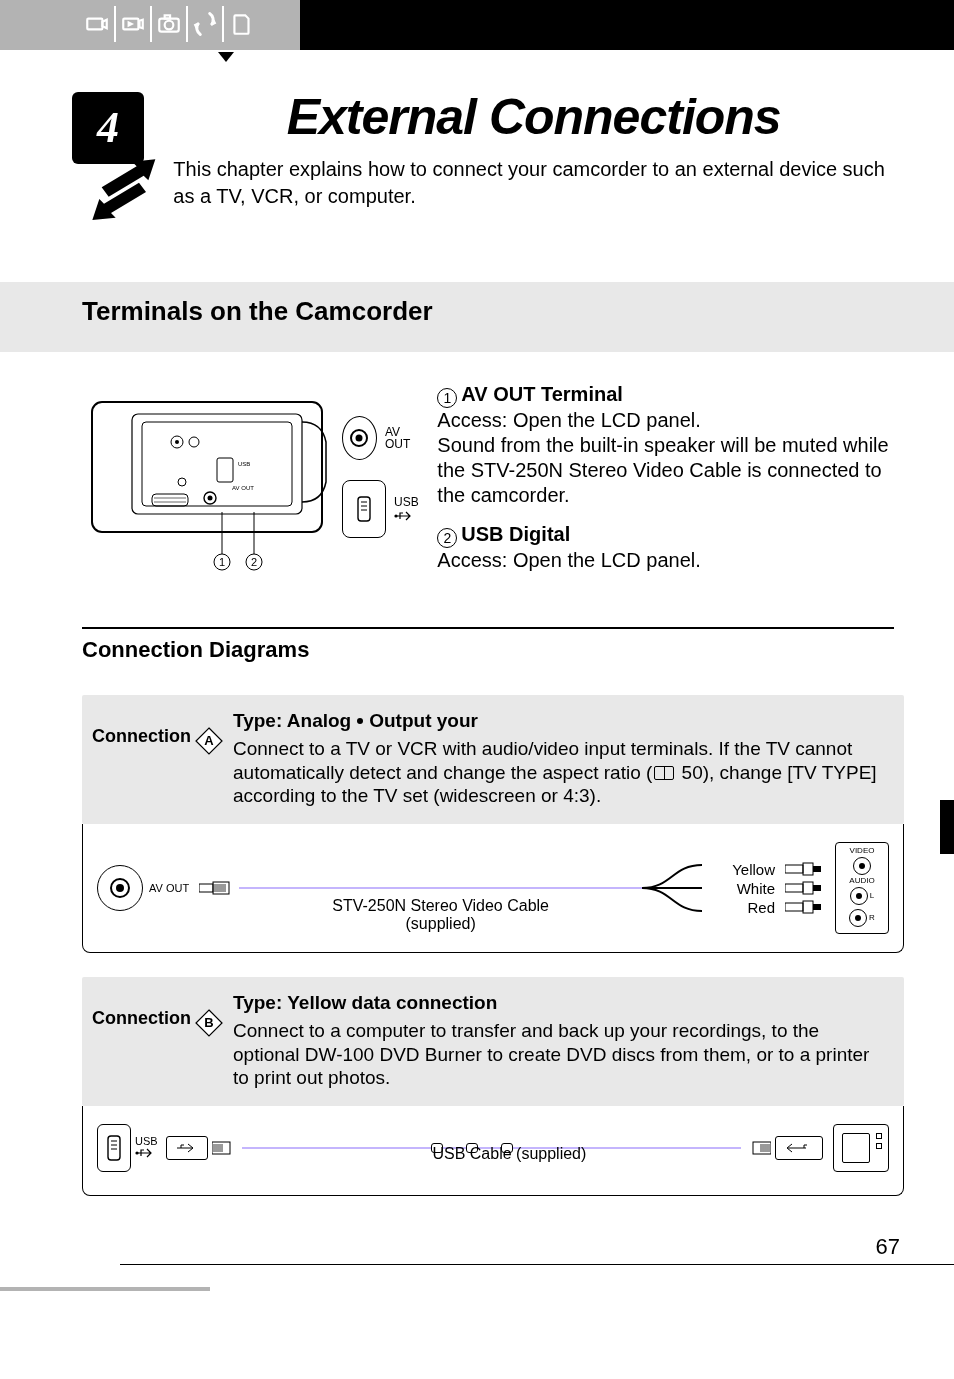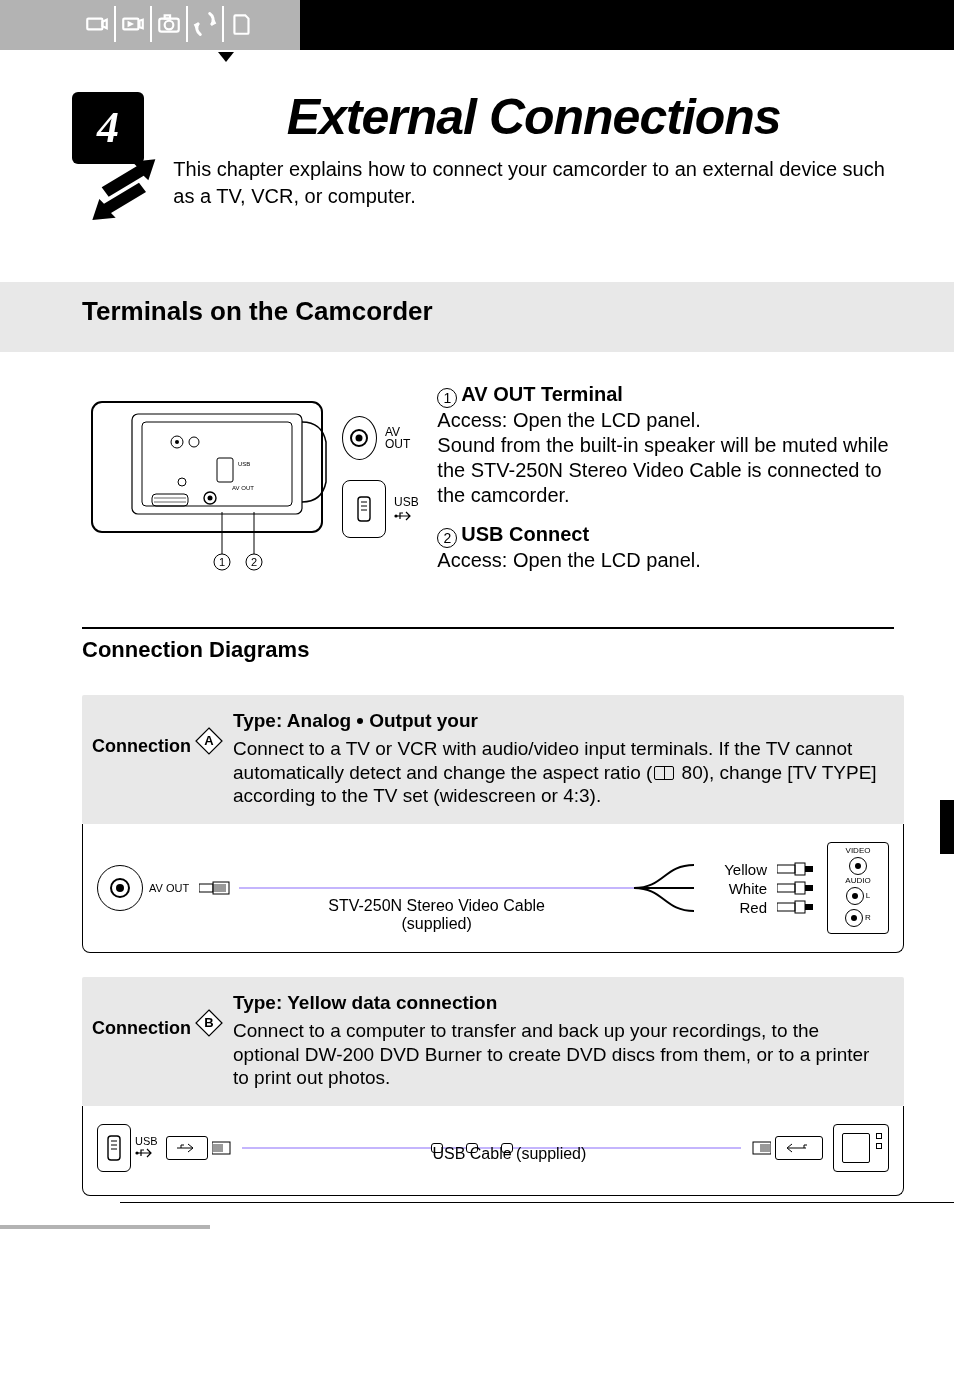--- a/index.html
+++ b/index.html
@@ -47,40 +47,40 @@
   .port-label { font:400 12px/1 Arial,sans-serif; }
 
   
   .conn-head-wrap { padding: 30px 60px 10px 82px; }
   .conn-head-wrap .rule { border-top: 2px solid #000; margin-bottom: 10px; }
   .conn-head-wrap h3 { font: 900 22px/1 Arial, sans-serif; }
 
   
   .conn-block { margin: 24px 50px 0 82px; }
   .conn-info { display:flex; background:#e8e8e8; border-radius:2px; padding:14px 18px 16px 10px; align-items:flex-start; gap:10px; }
-  .conn-label { flex: 0 0 110px; display:flex; align-items:flex-end; justify-content:center; font:700 18px/1 Arial,sans-serif; padding-top: 18px; }
+  .conn-label { flex: 0 0 110px; display:flex; align-items:flex-start; justify-content:center; font:700 18px/1 Arial,sans-serif; padding-top: 18px; }
   .conn-label .diamond-letter { display:inline-block; margin-left:4px; }
   .diamond-letter svg { width:28px; height:28px; vertical-align:-8px; }
   .conn-desc { flex:1; }
   .conn-desc .type-line { font:700 19px/1.25 Arial,sans-serif; margin-bottom:4px; }
   .conn-desc .type-line .bullet { display:inline-block; width:6px; height:6px; border-radius:50%; background:#000; vertical-align:3px; margin:0 6px; }
   .conn-desc p { font:400 19px/1.25 Arial,sans-serif; }
   .page-ref-icon { display:inline-block; width:20px; height:14px; border:1.3px solid #000; border-radius:2px; vertical-align:-1px; margin:0 2px; position:relative; }
   .page-ref-icon::after { content:""; position:absolute; top:0; left:48%; width:1px; height:100%; background:#000; }
 
   .conn-diagram { border-left:1.5px solid #000; border-right:1.5px solid #000; border-bottom:1.5px solid #000; border-bottom-left-radius:8px; border-bottom-right-radius:8px; padding: 18px 14px 18px 14px; min-height: 90px; position:relative; }
 
   .diagA { display:flex; align-items:center; }
   .av-jack-small { width:46px; height:46px; border:1.5px solid #000; border-radius:50%; display:flex; align-items:center; justify-content:center; margin-right:6px;}
   .av-out-lbl { font:400 11px/1 Arial,sans-serif; margin-right:10px; }
   .cable-line { flex:1; height:2px; background:#c4b5fd; position:relative; }
   .cable-caption { position:absolute; left:50%; transform:translateX(-50%); top:10px; font:400 16px/1.15 Arial,sans-serif; text-align:center; white-space:nowrap; }
   .rca-row { display:flex; align-items:center; font:400 15px/1 Arial,sans-serif; margin:4px 0; }
   .rca-color { flex:1; text-align:right; padding-right:10px;}
-  .rca-panel { margin-left:10px; width:62px; border:1.2px solid #000; border-radius:4px; padding:4px 4px; }
+  .rca-panel { margin-left:10px; width:54px; border:1.2px solid #000; border-radius:4px; padding:4px 4px; }
   .rca-panel .pj { font:400 8px/1 Arial,sans-serif; text-align:center; }
   .rca-panel .jack-dot { width:18px; height:18px; border:1.4px solid #000; border-radius:50%; margin:2px auto; display:flex; align-items:center; justify-content:center;}
   .rca-panel .jack-dot::after{content:""; width:6px; height:6px; border-radius:50%; background:#000;}
   .rca-lr { font:400 8px/1 Arial,sans-serif; }
   .split-svg { width:90px; height:70px; }
 
   .diagB { display:flex; align-items:center; }
   .usb-port-small { width:34px; height:48px; border:1.5px solid #000; border-radius:6px; display:flex; align-items:center; justify-content:center;}
   .usb-lbl-stack { font:400 11px/1 Arial,sans-serif; margin:0 8px 0 4px; }
   .usb-plug-mini { width:42px; height:24px; border:1.2px solid #000; border-radius:3px; margin-right:4px; display:flex;align-items:center;justify-content:center;}
@@ -225,21 +225,21 @@
         </div>
       </div>
     </div>
     <div class="right-text">
       <div class="term-item">
         <div class="tt"><span class="circled">1</span><span>AV OUT Terminal</span></div>
         <p style="white-space:pre-line;">Access: Open the LCD panel.
 Sound from the built-in speaker will be muted while the STV-250N Stereo Video Cable is connected to the camcorder.</p>
       </div>
       <div class="term-item">
-        <div class="tt"><span class="circled">2</span><span>USB Connect</span></div>
+        <div class="tt"><span class="circled">2</span><span>USB Digital</span></div>
         <p>Access: Open the LCD panel.</p>
       </div>
     </div>
   </div>
 
   <div class="conn-head-wrap">
     <div class="rule"></div>
     <h3>Connection Diagrams</h3>
   </div>
 
@@ -252,21 +252,21 @@
               <polygon points="14,1 27,14 14,27 1,14" fill="#fff" stroke="#000" stroke-width="1.2"></polygon>
               <text x="14" y="18" text-anchor="middle" font-size="13" font-family="Arial">A</text>
             </svg>
         </span>
       </div>
       <div class="conn-desc">
         <div class="type-line">
           <span>Type: Analog</span><span class="bullet"></span><span>Output your</span>
         </div>
         <p>
-          <span>Connect to a TV or VCR with audio/video input terminals. If the TV cannot automatically detect and change the aspect ratio (</span><span class="page-ref-icon"></span>&nbsp;<span>80</span><span>), change [TV TYPE] according to the TV set (widescreen or 4:3).</span>
+          <span>Connect to a TV or VCR with audio/video input terminals. If the TV cannot automatically detect and change the aspect ratio (</span><span class="page-ref-icon"></span>&nbsp;<span>50</span><span>), change [TV TYPE] according to the TV set (widescreen or 4:3).</span>
         </p>
       </div>
     </div>
     <div class="conn-diagram">
       <div class="diagA">
         <div class="av-jack-small">
             <svg width="22" height="22">
               <circle cx="11" cy="11" r="9" fill="none" stroke="#000" stroke-width="2"></circle>
               <circle cx="11" cy="11" r="4" fill="#000"></circle>
             </svg>
@@ -339,21 +339,21 @@
         <span>Connection</span>
         <span class="diamond-letter">
           <svg viewBox="0 0 28 28">
               <polygon points="14,1 27,14 14,27 1,14" fill="#fff" stroke="#000" stroke-width="1.2"></polygon>
               <text x="14" y="18" text-anchor="middle" font-size="13" font-family="Arial">B</text>
             </svg>
         </span>
       </div>
       <div class="conn-desc">
         <div class="type-line">Type: Yellow data connection</div>
-        <p>Connect to a computer to transfer and back up your recordings, to the optional DW-200 DVD Burner to create DVD discs from them, or to a printer to print out photos.</p>
+        <p>Connect to a computer to transfer and back up your recordings, to the optional DW-100 DVD Burner to create DVD discs from them, or to a printer to print out photos.</p>
       </div>
     </div>
     <div class="conn-diagram">
       <div class="diagB">
         <div class="usb-port-small">
             <svg width="16" height="28">
               <rect x="2" y="2" width="12" height="24" rx="3" fill="none" stroke="#000" stroke-width="1.4"></rect>
               <line x1="5" y1="7" x2="11" y2="7" stroke="#000"></line>
               <line x1="5" y1="11" x2="11" y2="11" stroke="#000"></line>
               <line x1="5" y1="15" x2="11" y2="15" stroke="#000"></line>
@@ -396,16 +396,17 @@
               <div></div>
             </div>
           </div>
       </div>
       <div class="usb-cable-caption">USB Cable (supplied)</div>
     </div>
   </div>
 
   <div class="side-tab"></div>
 
+  <div class="page-num">67</div>
   <div class="foot-rule"></div>
   <div class="foot-rule-short"></div>
 
 </div>
 
 </body></html>

